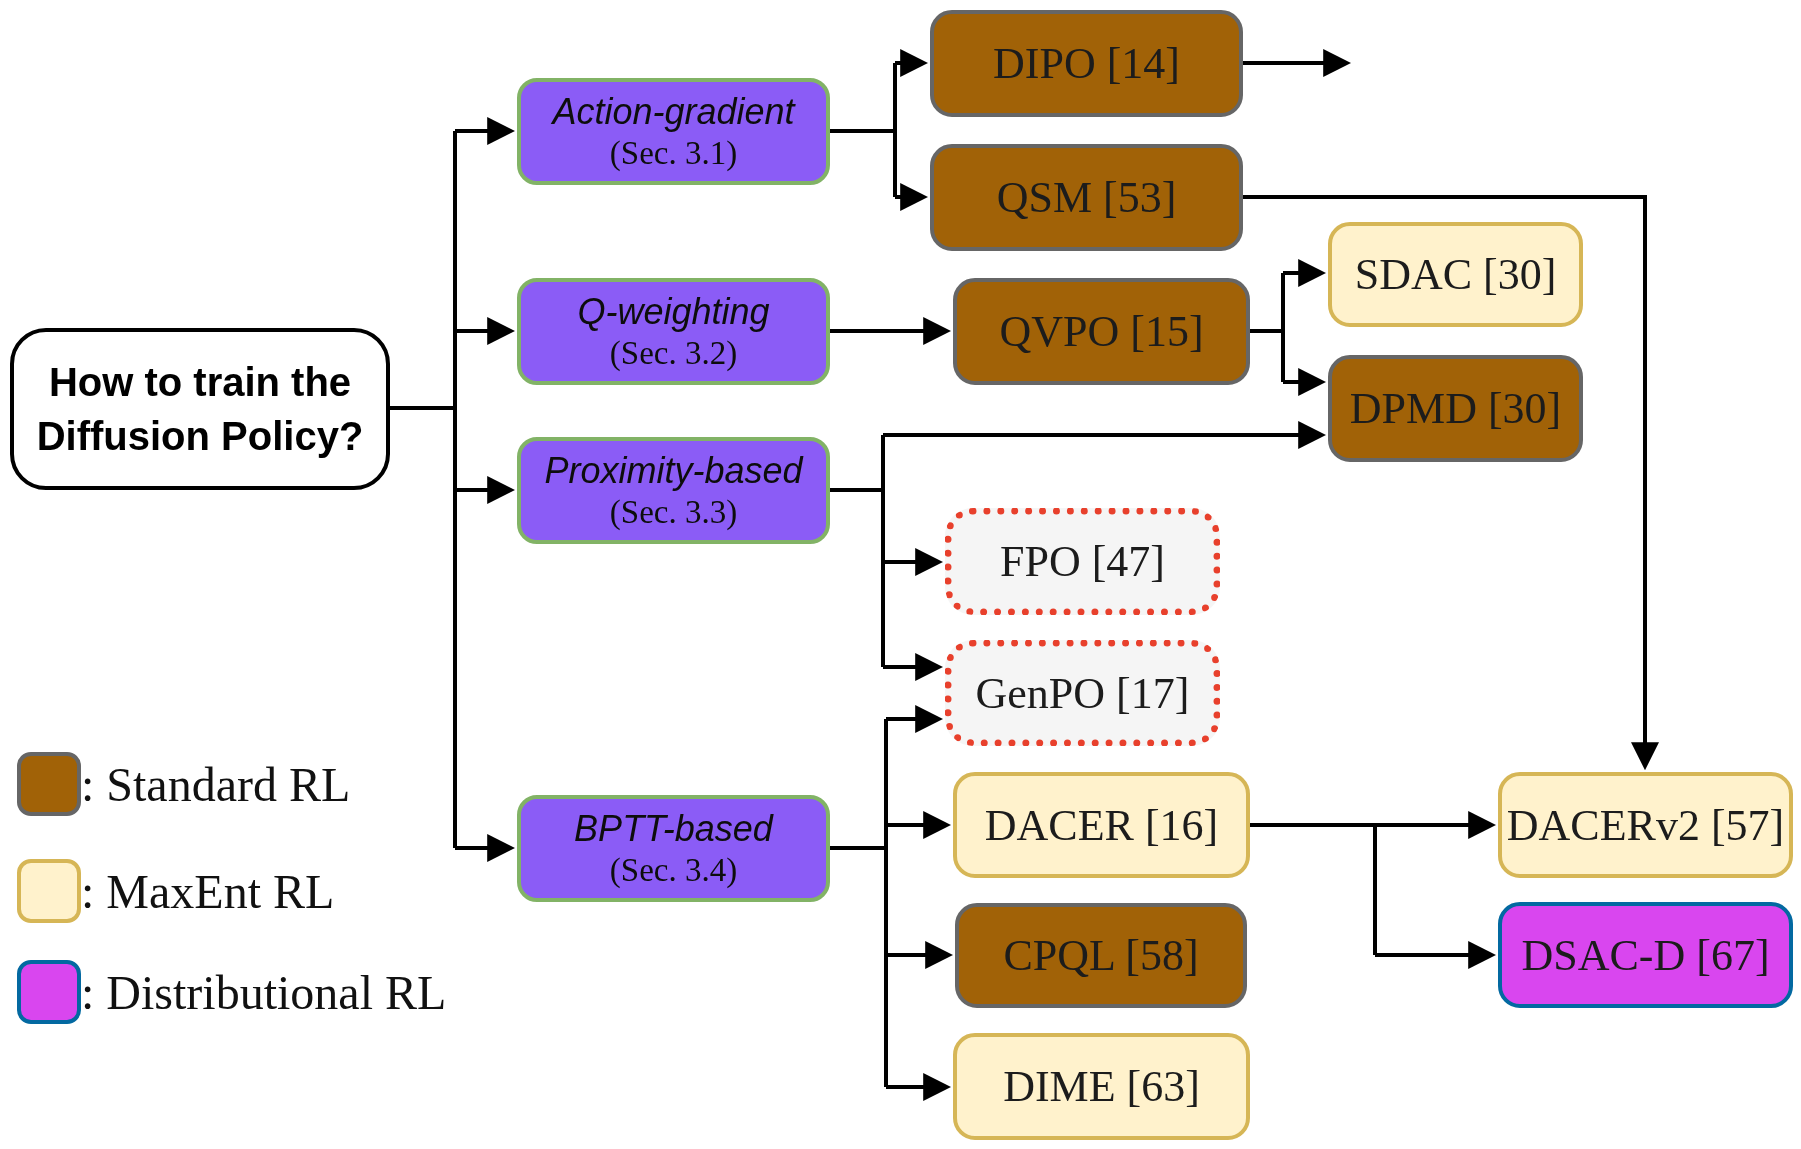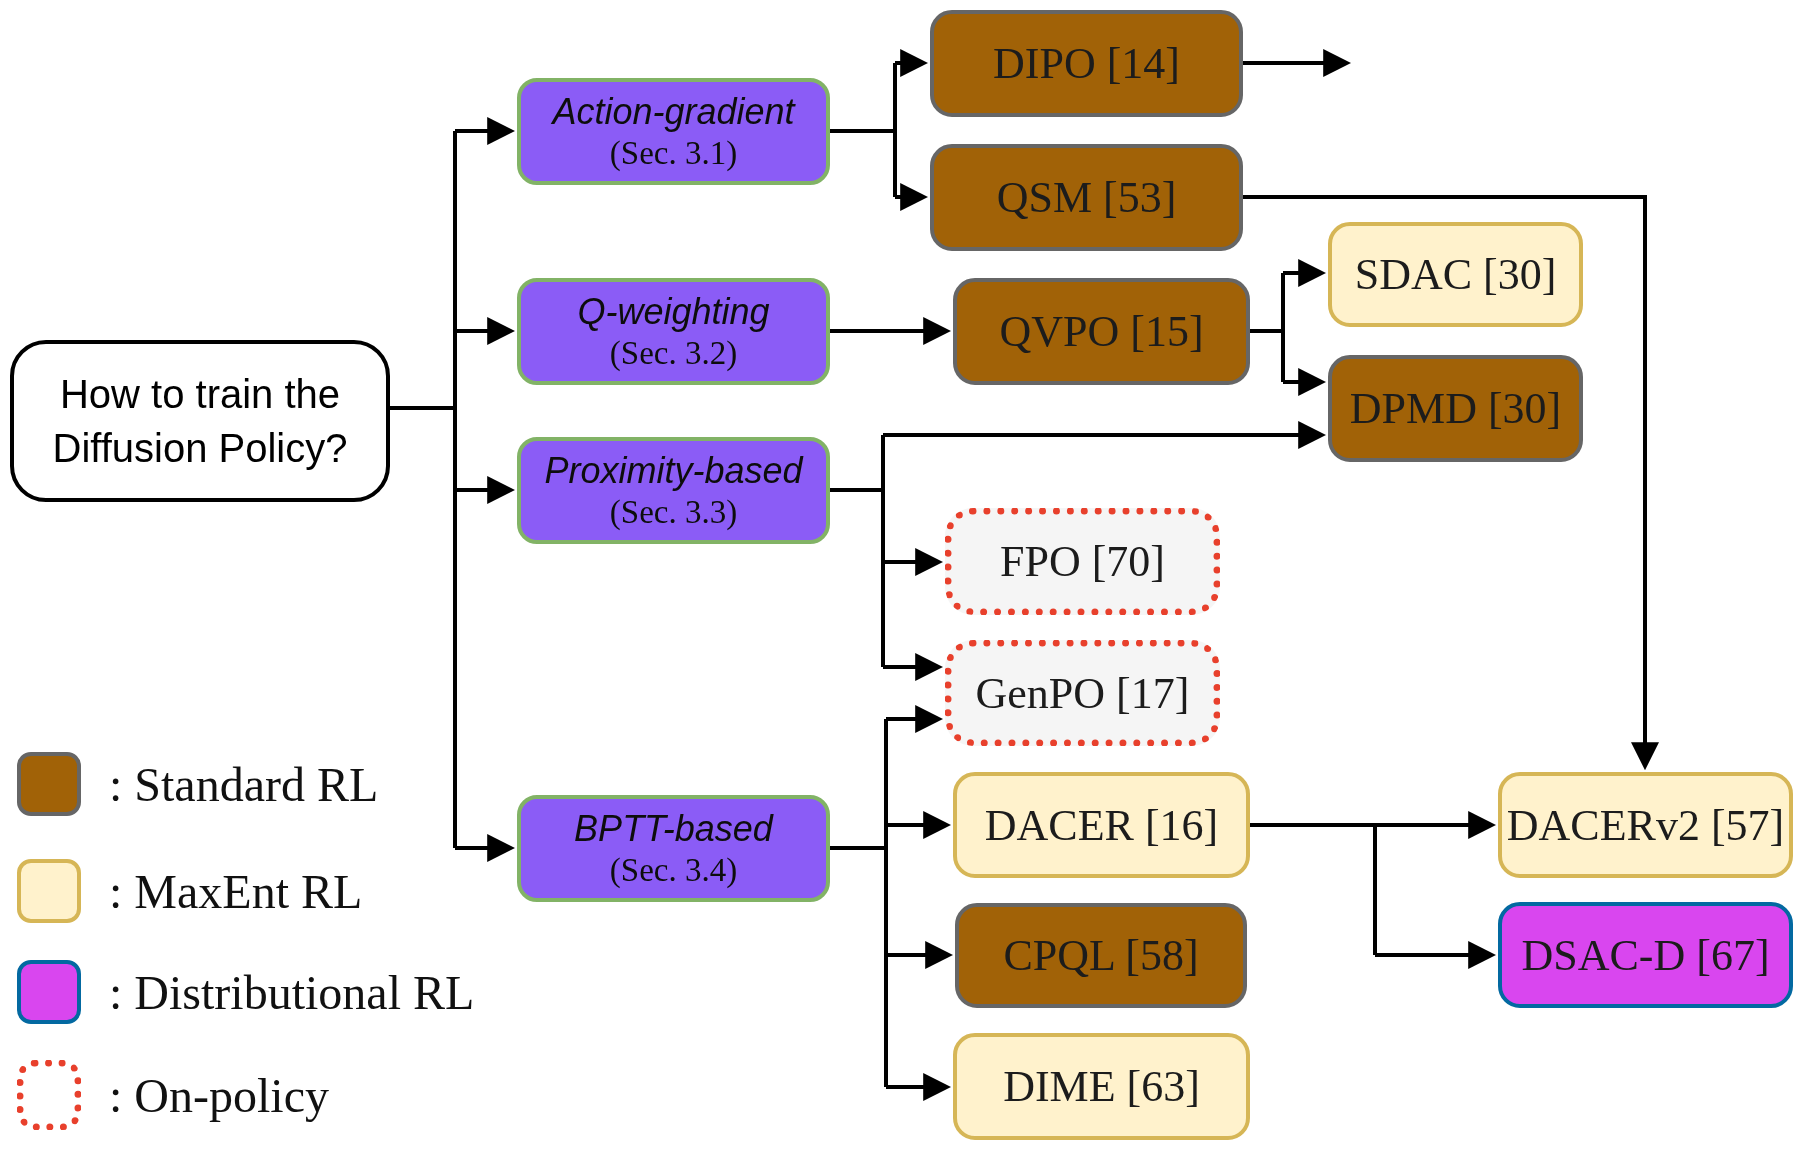--- a/index.html
+++ b/index.html
@@ -2,30 +2,30 @@
 <html><head>
 <meta charset="utf-8">
 <style>
   html,body{margin:0;padding:0;background:#ffffff;}
   #canvas{position:relative;width:1801px;height:1149px;background:#ffffff;overflow:hidden;
           font-family:"Liberation Sans",sans-serif;}
   #edges{position:absolute;left:0;top:0;width:1801px;height:1149px;}
   .node{position:absolute;box-sizing:border-box;display:flex;align-items:center;justify-content:center;
         text-align:center;}
   .root{background:#ffffff;border:4px solid #000000;border-radius:36px;
-        font-family:"Liberation Sans",sans-serif;font-weight:normal;font-size:40px;line-height:1.35;color:#000;margin-top:12px;}
+        font-family:"Liberation Sans",sans-serif;font-weight:bold;font-size:40px;line-height:1.35;color:#000;}
   .cat{background:#8b5cf6;border:4px solid #82b366;border-radius:20px;flex-direction:column;line-height:1.1;}
   .cat-title{font-family:"Liberation Sans",sans-serif;font-style:italic;font-size:36px;color:#0d0d0d;}
   .cat-sec{font-family:"Liberation Serif",serif;font-size:33px;color:#0d0d0d;margin-top:4px;}
   .method{font-family:"Liberation Serif",serif;font-size:44px;color:#1c1c1c;border-radius:22px;}
   .standard{background:#a16207;border:4px solid #666666;}
   .maxent{background:#fff2cc;border:4px solid #d6b656;}
   .dist{background:#d946ef;border:4px solid #0369a1;}
   .onpolicy{background:#f5f5f5;border:7px dotted #e8402c;border-radius:28px;}
-  .lrow{position:absolute;left:17px;display:flex;align-items:center;gap:28px;}
+  .lrow{position:absolute;left:17px;display:flex;align-items:center;}
   .lbox{width:64px;height:64px;box-sizing:border-box;border-radius:14px;flex:0 0 auto;}
   .lbox.standard{border-width:4px;}
   .lbox.onpolicy{height:70px;border-radius:18px;background:#ffffff;}
   .llabel{font-family:"Liberation Serif",serif;font-size:48px;color:#111111;white-space:nowrap;}
 </style>
 </head>
 <body>
 
 <div id="canvas">
 
@@ -119,21 +119,21 @@
   <div class="node method standard" style="left:953px;top:278px;width:297px;height:107px">
     <span>QVPO [15]</span>
   </div>
   <div class="node method maxent" style="left:1328px;top:222px;width:255px;height:105px">
     <span>SDAC [30]</span>
   </div>
   <div class="node method standard" style="left:1328px;top:355px;width:255px;height:107px">
     <span>DPMD [30]</span>
   </div>
   <div class="node method onpolicy" style="left:945px;top:508px;width:275px;height:107px">
-    <span>FPO [70]</span>
+    <span>FPO [47]</span>
   </div>
   <div class="node method onpolicy" style="left:945px;top:640px;width:275px;height:106px">
     <span>GenPO [17]</span>
   </div>
   <div class="node method maxent" style="left:953px;top:772px;width:297px;height:106px">
     <span>DACER [16]</span>
   </div>
   <div class="node method standard" style="left:955px;top:903px;width:292px;height:105px">
     <span>CPQL [58]</span>
   </div>
@@ -152,18 +152,14 @@
     <div class="llabel">: Standard RL</div>
   </div>
   <div class="lrow" style="top:859px">
     <div class="lbox maxent"></div>
     <div class="llabel">: MaxEnt RL</div>
   </div>
   <div class="lrow" style="top:960px">
     <div class="lbox dist"></div>
     <div class="llabel">: Distributional RL</div>
   </div>
-  <div class="lrow" style="top:1060px">
-    <div class="lbox onpolicy"></div>
-    <div class="llabel">: On-policy</div>
-  </div>
 
 </div>
 
 </body></html>

